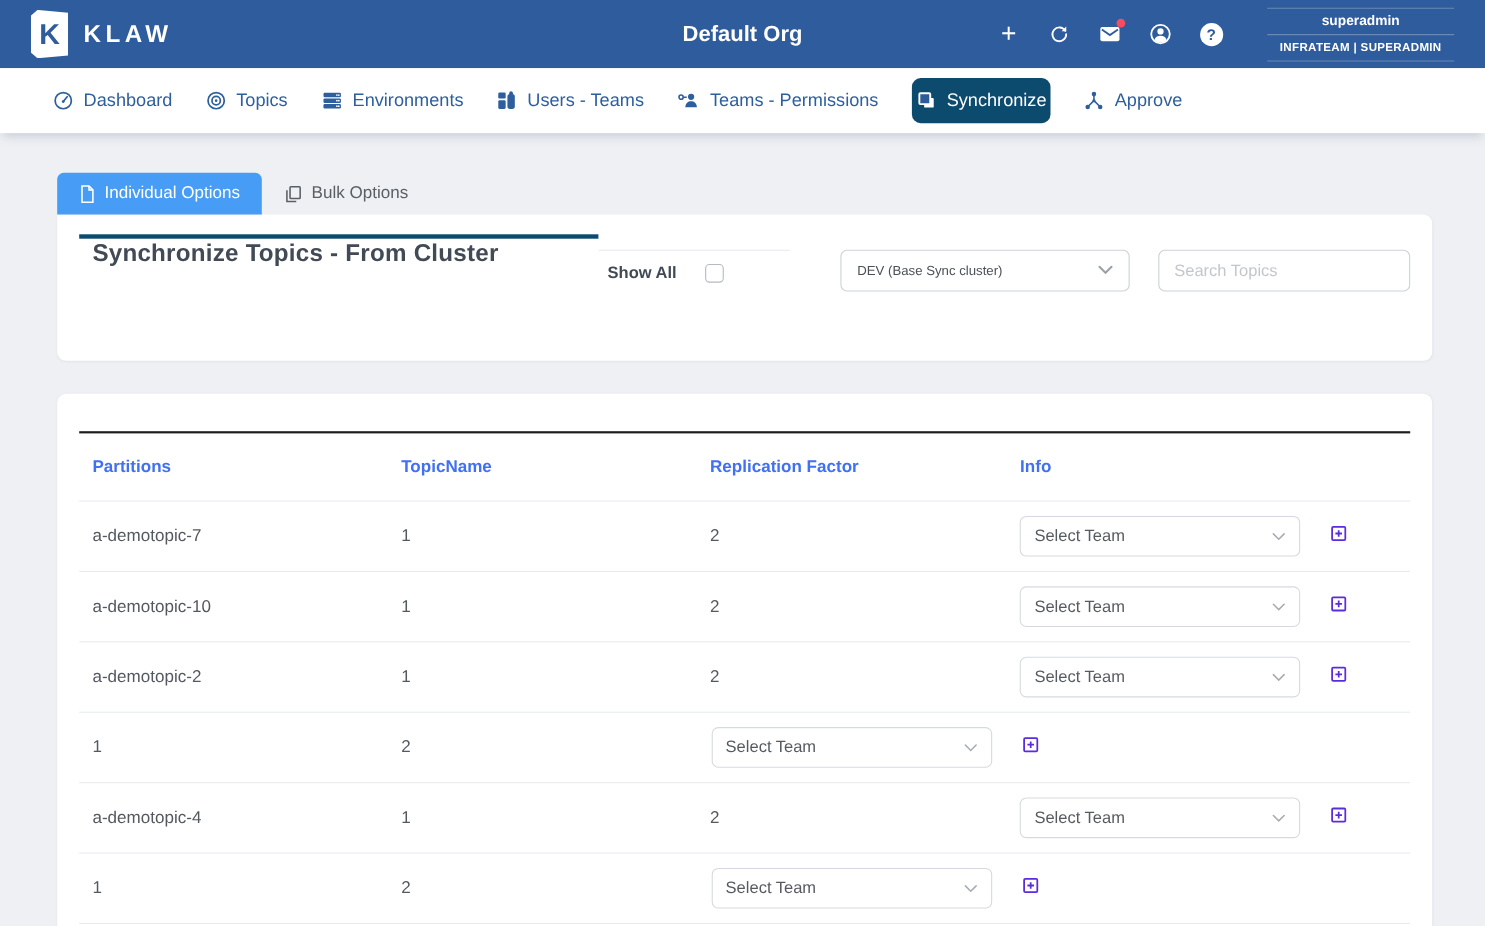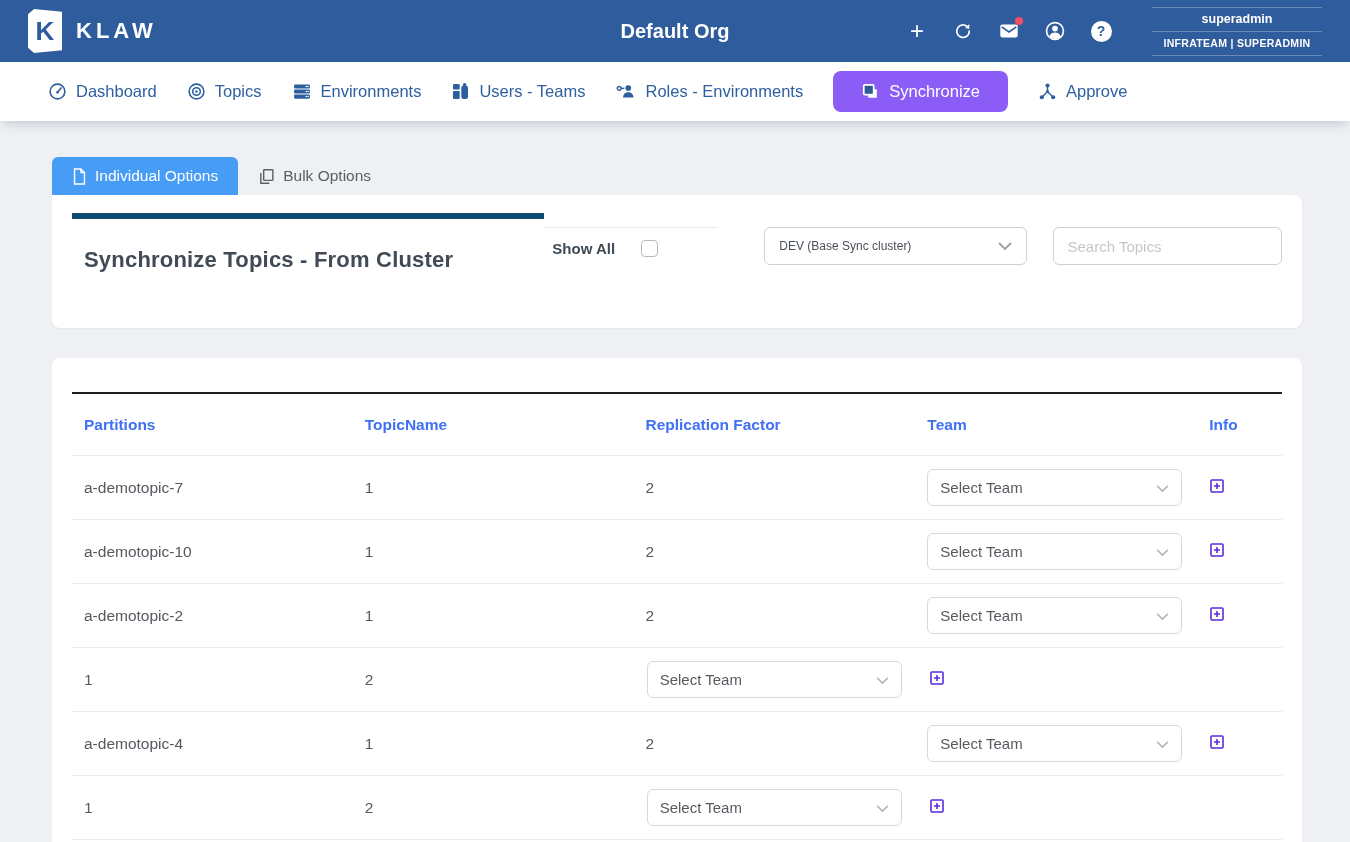--- a/index.html
+++ b/index.html
@@ -30,35 +30,35 @@
   .userblock .uname { font-size:12.5px; font-weight:700; padding:4px 0 5px;
     border-bottom:1px solid rgba(255,255,255,.28); }
   .userblock .urole { font-size:10.5px; font-weight:700; letter-spacing:.3px; padding:5px 0 6px; }
 
   
   .navbar { height:59px; background:#ffffff; display:flex; align-items:center; gap:30px;
     padding:0 48px; box-shadow:0 6px 9px -3px rgba(110,120,135,.30); position:relative; z-index:1; }
   .nav-item { display:flex; align-items:center; gap:9px; color:#2d5f9f; font-size:16.5px;
     font-weight:500; cursor:pointer; white-space:nowrap; }
   .nav-item svg { display:block; }
-  .nav-item.active { background:#8b5cf6; color:#ffffff; border-radius:8px; padding:11px 28px; }
+  .nav-item.active { background:#0c4a6e; color:#ffffff; border-radius:8px; padding:11px 4px; }
 
   
   .content { padding:36px 48px 0 52px; }
   .tabstrip { display:flex; align-items:flex-end; }
   .tab { display:flex; align-items:center; gap:8px; font-size:15.5px; padding:10px 20px;
     cursor:pointer; }
   .tab.active { background:#479cf5; color:#ffffff; border-radius:6px 6px 0 0; font-weight:500; }
   .tab.inactive { color:#5a5f66; }
   .tab svg { display:block; }
 
   
   .card { background:#ffffff; border-radius:0 8px 8px 8px; box-shadow:0 1px 2px rgba(150,155,165,.12); }
   .panel { height:133px; padding:18px 20px; display:flex; align-items:flex-start; }
-  .title-col { width:478px; border-top:6px solid #0c4a6e; padding:28px 0 0 12px; }
+  .title-col { width:478px; border-top:4px solid #0c4a6e; padding:0 0 0 12px; }
   .panel-title { font-size:22px; font-weight:600; color:#414a55; letter-spacing:.2px; }
   .showall-col { width:176px; margin-top:14px; border-top:1px solid #e7eaf0; padding:12px 0 0 8px;
     display:flex; align-items:center; gap:26px; }
   .showall-label { font-size:15px; font-weight:700; color:#3f4a55; }
   .checkbox { width:17px; height:17px; border:1px solid #b4bac2; border-radius:4px;
     background:#fff; cursor:pointer; }
   .cluster-select { margin-left:46px; margin-top:14px; width:266px; height:38px;
     border:1px solid #ccd2d9; border-radius:6px; display:flex; align-items:center;
     padding:0 14px; cursor:pointer; }
   .cluster-select .sel-text { font-size:12px; color:#4a5058; flex:1; }
@@ -176,21 +176,21 @@
   </div>
   <div class="nav-item">
     <span>
       <svg width="21" height="19" viewBox="0 0 24 24">
           <circle cx="4" cy="8" r="2.4" fill="none" stroke="currentColor" stroke-width="1.8"></circle>
           <path d="M6.5 8 L10.5 8" stroke="currentColor" stroke-width="1.8"></path>
           <circle cx="15.5" cy="7.6" r="3.6" fill="currentColor"></circle>
           <path d="M8.8 19.5 C9.3 14.8 12 12.8 15.5 12.8 C19 12.8 21.7 14.8 22.2 19.5 Z" fill="currentColor"></path>
         </svg>
     </span>
-    <span>Roles - Environments</span>
+    <span>Teams - Permissions</span>
   </div>
   <div class="nav-item active">
     <span>
       <svg width="19" height="19" viewBox="0 0 24 24">
           <rect x="9" y="9" width="11" height="11" rx="1" fill="#fff"></rect>
           <rect x="3.5" y="3.5" width="12.5" height="12.5" rx="1.2" fill="#2d5a99" stroke="#fff" stroke-width="2.2"></rect>
         </svg>
     </span>
     <span>Synchronize</span>
   </div>
@@ -249,21 +249,20 @@
     </div>
     <input class="search-box" type="text" placeholder="Search Topics" style="">
   </div>
 
   <div class="card table-card">
     <div class="table-top-line"></div>
     <div class="thead">
       <div class="th col-part">Partitions</div>
       <div class="th col-topic">TopicName</div>
       <div class="th col-repl">Replication Factor</div>
-      <div class="th col-team">Team</div>
       <div class="th col-info">Info</div>
     </div>
     <div>
   <div class="trow">
     <div class="td col-topic">a-demotopic-7</div>
     <div class="td col-part">1</div>
     <div class="td col-repl">2</div>
     <div class="td col-team">
       <div class="team-select">
         <span class="sel-text">Select Team</span>

